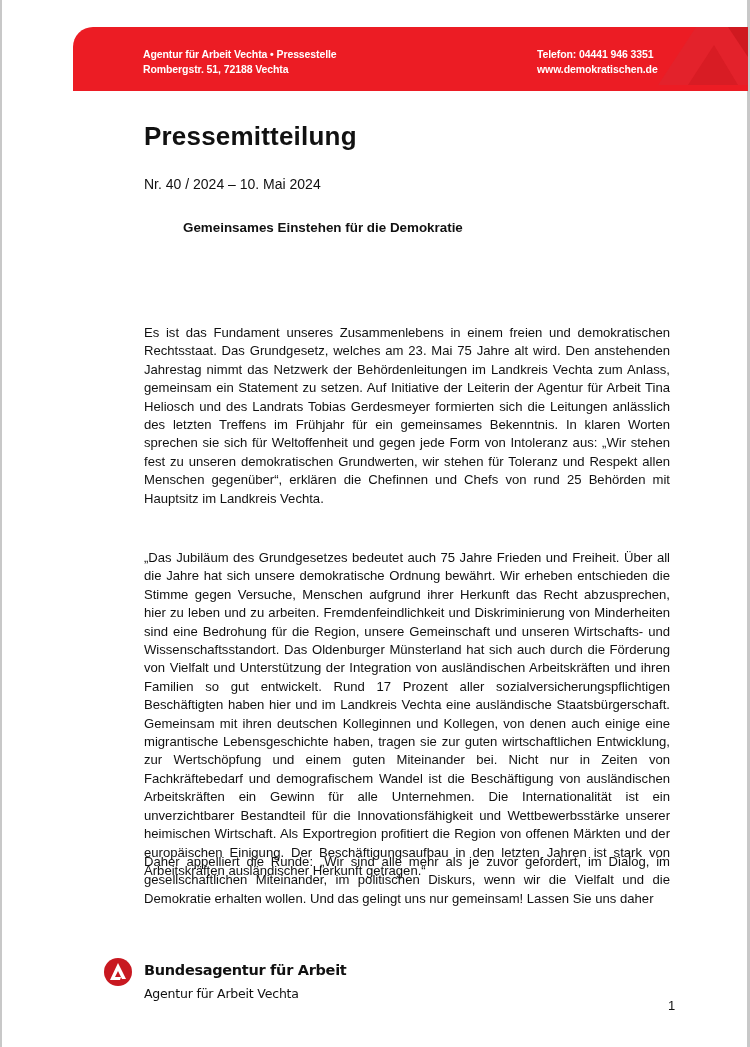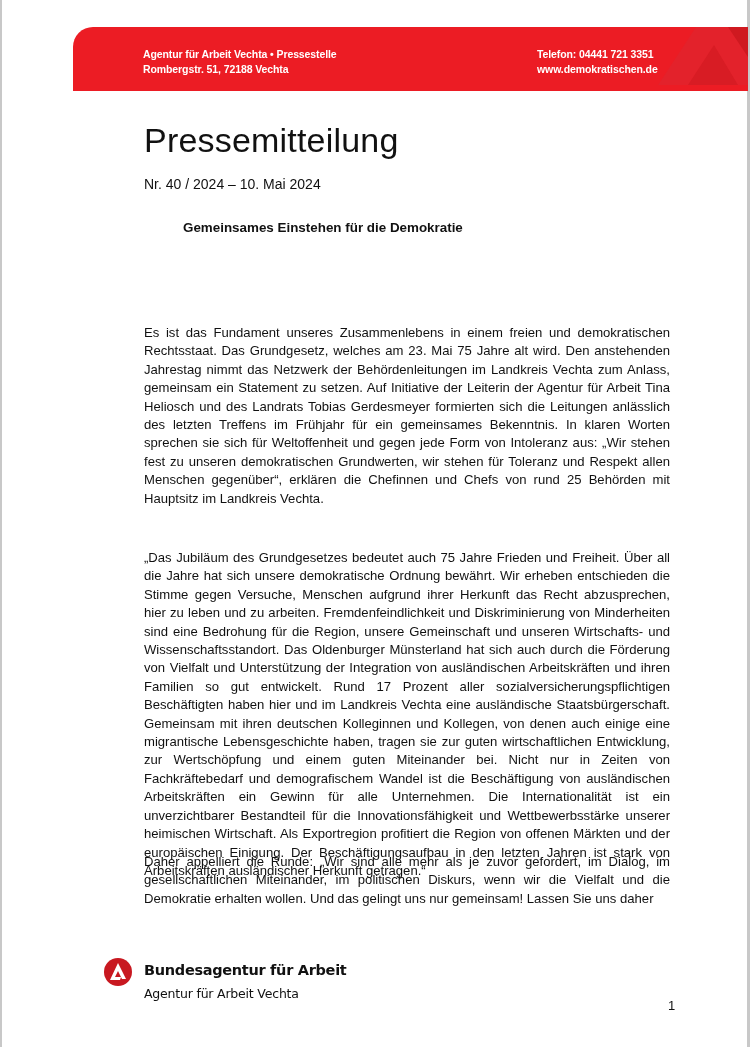--- a/index.html
+++ b/index.html
@@ -6,21 +6,21 @@
   body { width: 750px; height: 1047px; position: relative; overflow: hidden; font-family: "Liberation Sans", sans-serif; color: #111; }
   .page-border-left { position: absolute; left: 0; top: 0; width: 2px; height: 1047px; background: #c8c8c8; }
   .page-border-right { position: absolute; left: 747px; top: 0; width: 3px; height: 1047px; background: #c8c8c8; }
 
   .header-bar { position: absolute; left: 73px; top: 27px; width: 675px; height: 64px; background: #ec1c24; border-top-left-radius: 20px; overflow: hidden; }
   .header-deco { position: absolute; right: 0; top: 0; width: 110px; height: 58px; }
   .header-text { position: absolute; color: #fff; font-weight: bold; font-size: 10.5px; line-height: 15px; letter-spacing: -0.1px; }
   .header-left { left: 70px; top: 20px; }
   .header-right { left: 464px; top: 20px; }
 
-  .title { position: absolute; left: 144px; top: 121px; font-size: 34px; font-weight: normal; letter-spacing: 0.2px; }
+  .title { position: absolute; left: 144px; top: 121px; font-size: 26px; font-weight: bold; letter-spacing: 0.2px; }
   .pr-number { position: absolute; left: 144px; top: 176px; font-size: 14px; }
 
   .subject { position: absolute; left: 144px; top: 219px; width: 526px; }
   .subject-head { font-size: 13.4px; font-weight: bold; line-height: 18px; margin-left: 39px; }
   .subject-sub { font-size: 13.8px; line-height: 18.5px; text-align: justify; }
 
   .body { position: absolute; left: 144px; width: 526px; font-size: 13.1px; line-height: 18.4px; text-align: justify; }
   .p1 { top: 324px; }
   .p2 { top: 525px; margin-top: 24px; }
   .p3 { top: 853px; }
@@ -40,21 +40,21 @@
   <svg class="header-deco" viewBox="0 0 110 58">
     <polygon points="20,58 58,0 110,0 110,58" fill="#e3222b"></polygon>
     <polygon points="50,58 76,18 100,58" fill="#d81c24"></polygon>
     <polygon points="90,0 110,0 110,30" fill="#cf1920"></polygon>
   </svg>
   <div class="header-text header-left">
     <div>Agentur für Arbeit Vechta • Pressestelle</div>
     <div>Rombergstr. 51, 72188 Vechta</div>
   </div>
   <div class="header-text header-right">
-    <div>Telefon: 04441 721 3351</div>
+    <div>Telefon: 04441 946 3351</div>
     <div>www.demokratischen.de</div>
   </div>
 </div>
 
 <div class="title">Pressemitteilung</div>
 <div class="pr-number">Nr. 40 / 2024 – 10. Mai 2024</div>
 
 <div class="subject">
   <div class="subject-head">Gemeinsames Einstehen für die Demokratie</div>
 </div>

